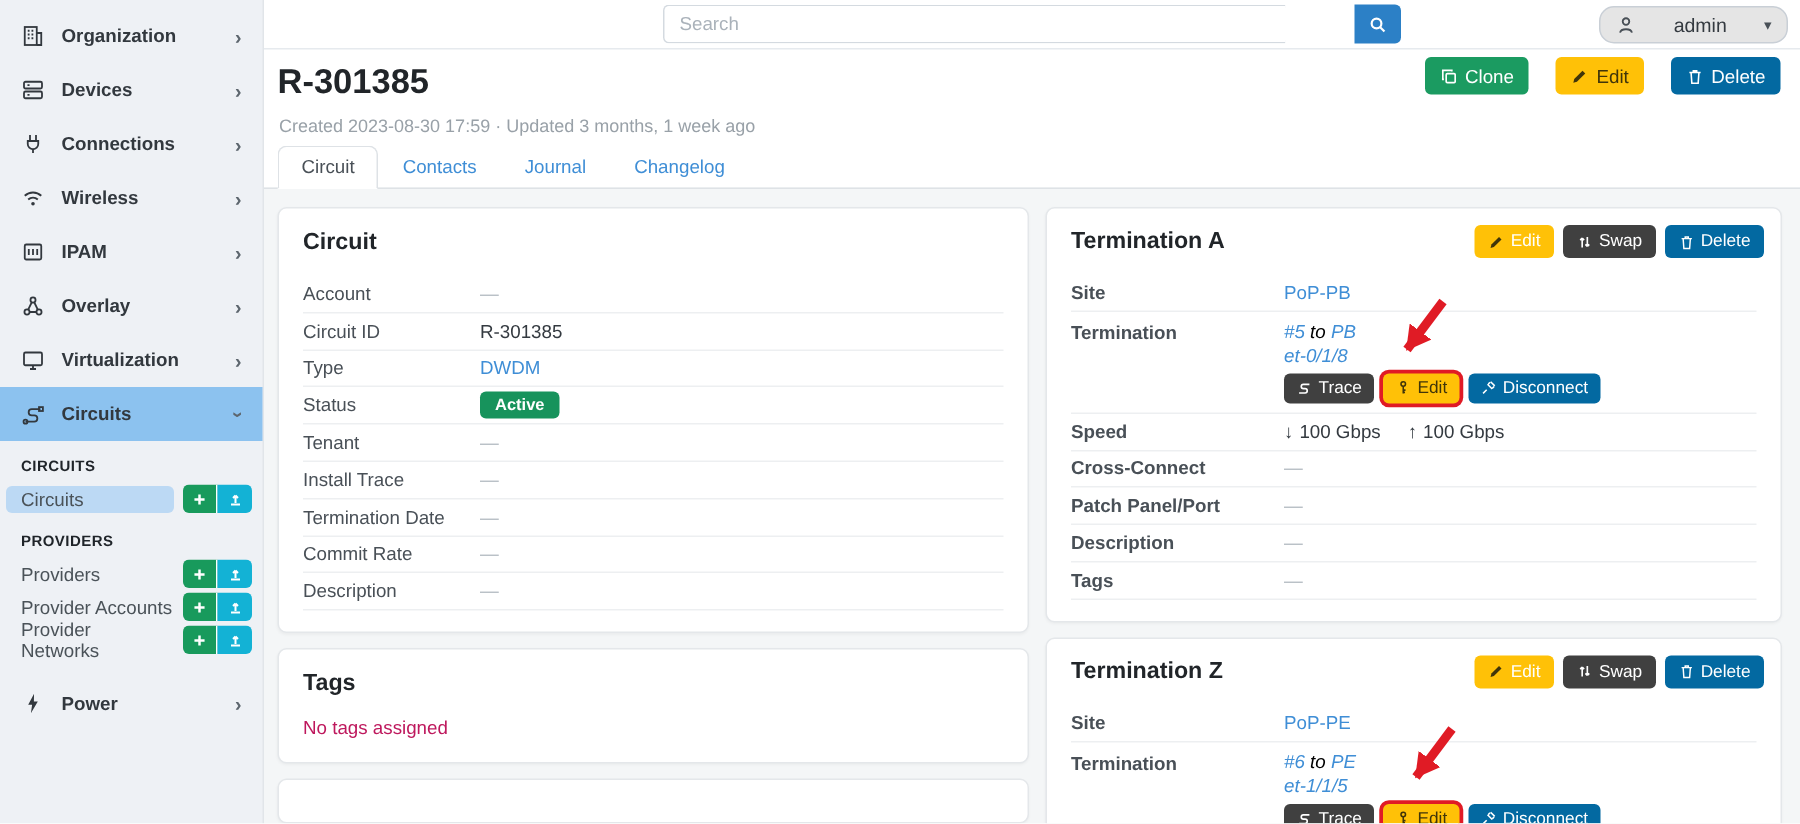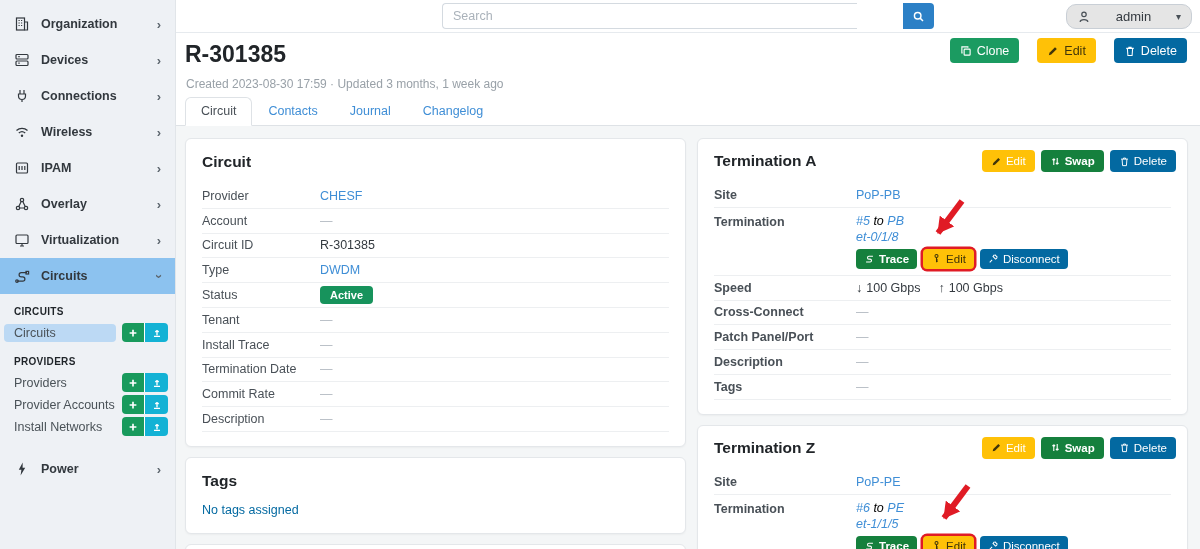--- a/index.html
+++ b/index.html
@@ -72,34 +72,34 @@
   .col-right { position: absolute; left: 521px; top: 12px; width: 491px; }
   .card { background: #fff; border: 1px solid #e4e7ea; border-radius: 6px;
           box-shadow: 0 1px 2px rgba(0,0,0,.04); margin-bottom: 10px; overflow: hidden; }
   .card-title { font-size: 15.5px; font-weight: bold; color: #212529; padding: 14px 16px 11px; }
   .card-head { display: flex; align-items: center; padding: 11px 11px 9px 16px; }
   .card-head .card-title { padding: 0; flex: 1; }
   .head-btns { display: flex; gap: 6px; }
   .sbtn { height: 22px; border: none; border-radius: 4px; font-size: 11.5px; display: inline-flex;
           align-items: center; gap: 4px; padding: 0 9px; color: #fff; cursor: pointer;
           font-family: "Liberation Sans", sans-serif; }
-  .sbtn-blue { background: #15803d; font-weight: bold; }
+  .sbtn-blue { background: #404040; }
   .kv { margin: 2px 16px 0; }
   .kv-row { display: flex; align-items: center; min-height: 24.8px; border-bottom: 1px solid #edeff1;
             font-size: 12.5px; }
   .kv-row.tall { align-items: flex-start; padding: 5px 0 6px; }
   .kv-label { width: 118px; flex-shrink: 0; color: #495057; }
   .kv-label.w2 { width: 142px; font-weight: bold; }
   .kv-value { color: #343a40; }
   .link { color: #3f8ed6; text-decoration: none; cursor: pointer; }
   .dash { color: #b2b9c0; }
   .badge { background: #17935c; color: #fff; font-size: 11px; font-weight: bold;
            padding: 3px 10px; border-radius: 4px; display: inline-block; }
   .pad-bottom { height: 14px; }
-  .empty-text { padding: 2px 16px 16px; font-size: 12.5px; color: #0369a1; }
+  .empty-text { padding: 2px 16px 16px; font-size: 12.5px; color: #be185d; }
   .term-lines { font-size: 12.5px; line-height: 16px; font-style: italic; }
   .term-btn-row { display: flex; gap: 6px; margin-top: 4px; }
   .tbtn { height: 20px; border: none; border-radius: 4px; font-size: 11.5px; display: inline-flex;
           align-items: center; gap: 4px; padding: 0 8px; color: #fff; cursor: pointer;
           font-family: "Liberation Sans", sans-serif; }
   .tbtn-yellow { background: #ffc107; color: #40350a; }
   .annotated { box-shadow: 0 0 0 2.5px #e01b25; }
   .speed-val { display: flex; gap: 18px; color: #343a40; }
   .speed-val .arrow { font-weight: bold; margin-right: 4px; }
   .stub-card { height: 30px; margin-bottom: 0; }
@@ -242,21 +242,21 @@
               </svg>
           </span>
           <span class="mini-btn import">
             <svg class="icon" width="12" height="12" viewBox="0 0 16 16" stroke="#fff" stroke-width="1.8" fill="none">
                 <path d="M8 11V4.5M8 4.5L5.8 6.7M8 4.5l2.2 2.2M4 12.5h8"></path>
               </svg>
           </span>
         </span>
       </div>
       <div class="sub-row">
-        <a class="sub-link">Install Networks</a>
+        <a class="sub-link">Provider Networks</a>
         <span class="btn-group">
           <span class="mini-btn add">
             <svg class="icon" width="12" height="12" viewBox="0 0 16 16" stroke="#fff" stroke-width="2.2" fill="none">
                 <path d="M8 3.5v9M3.5 8h9"></path>
               </svg>
           </span>
           <span class="mini-btn import">
             <svg class="icon" width="12" height="12" viewBox="0 0 16 16" stroke="#fff" stroke-width="1.8" fill="none">
                 <path d="M8 11V4.5M8 4.5L5.8 6.7M8 4.5l2.2 2.2M4 12.5h8"></path>
               </svg>
@@ -337,24 +337,20 @@
       <div class="tab">Changelog</div>
     </div>
   </div>
 
   <div class="content">
 
     <div class="col-left">
       <div class="card">
         <div class="card-title">Circuit</div>
         <div class="kv">
-          <div class="kv-row">
-            <span class="kv-label">Provider</span>
-            <a class="kv-value link">CHESF</a>
-          </div>
           <div class="kv-row">
             <span class="kv-label">Account</span>
             <span class="kv-value dash">—</span>
           </div>
           <div class="kv-row">
             <span class="kv-label">Circuit ID</span>
             <span class="kv-value">R-301385</span>
           </div>
           <div class="kv-row">
             <span class="kv-label">Type</span>

